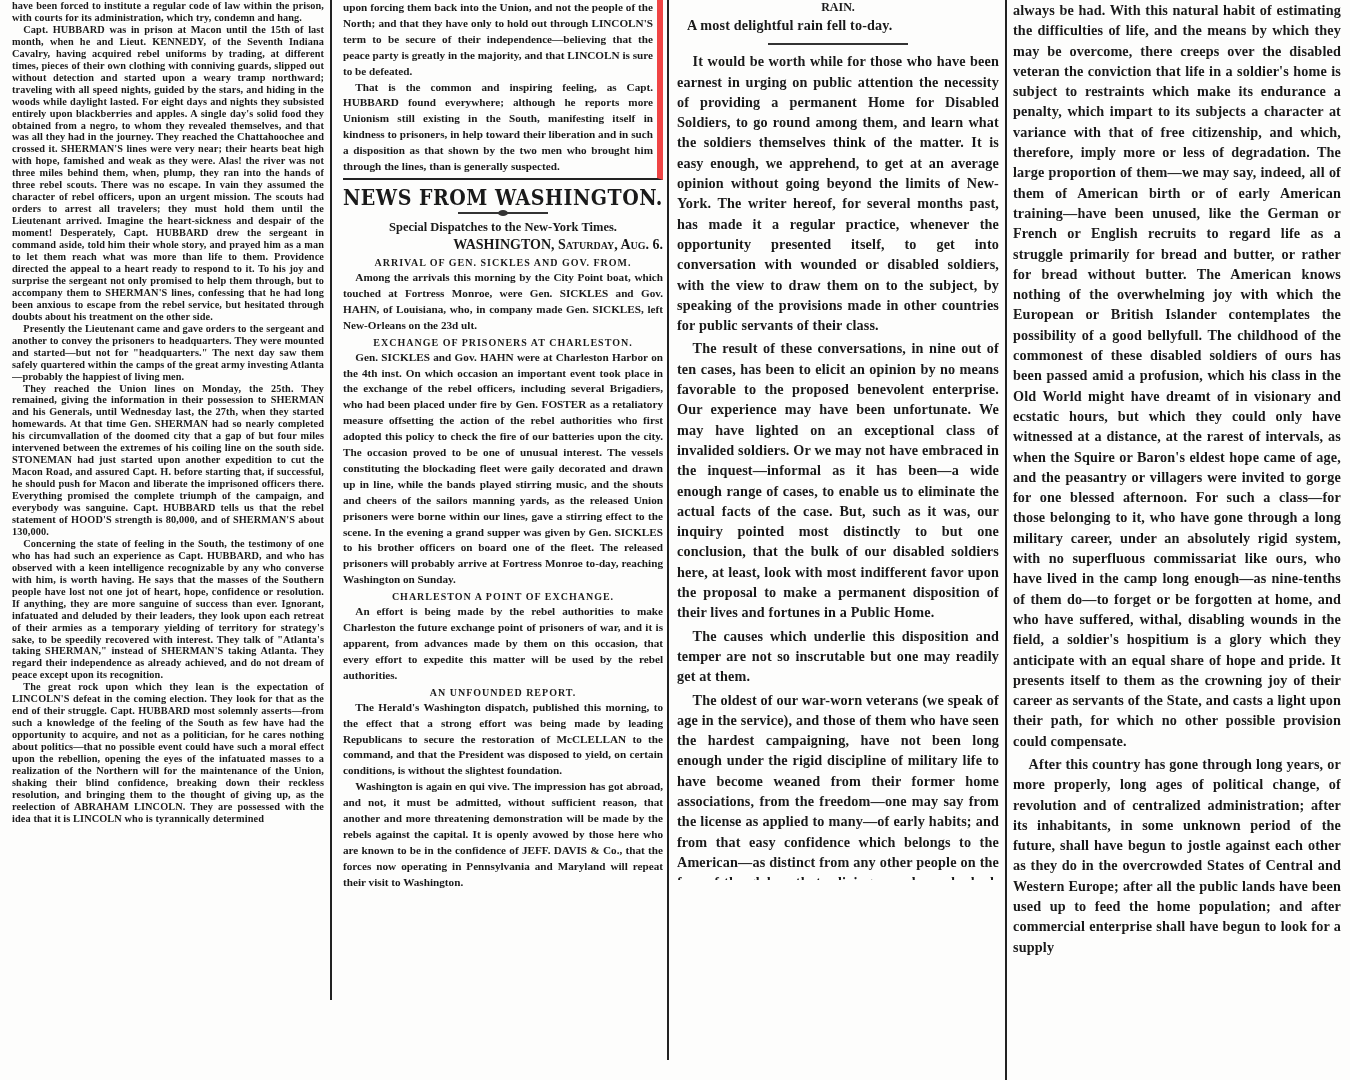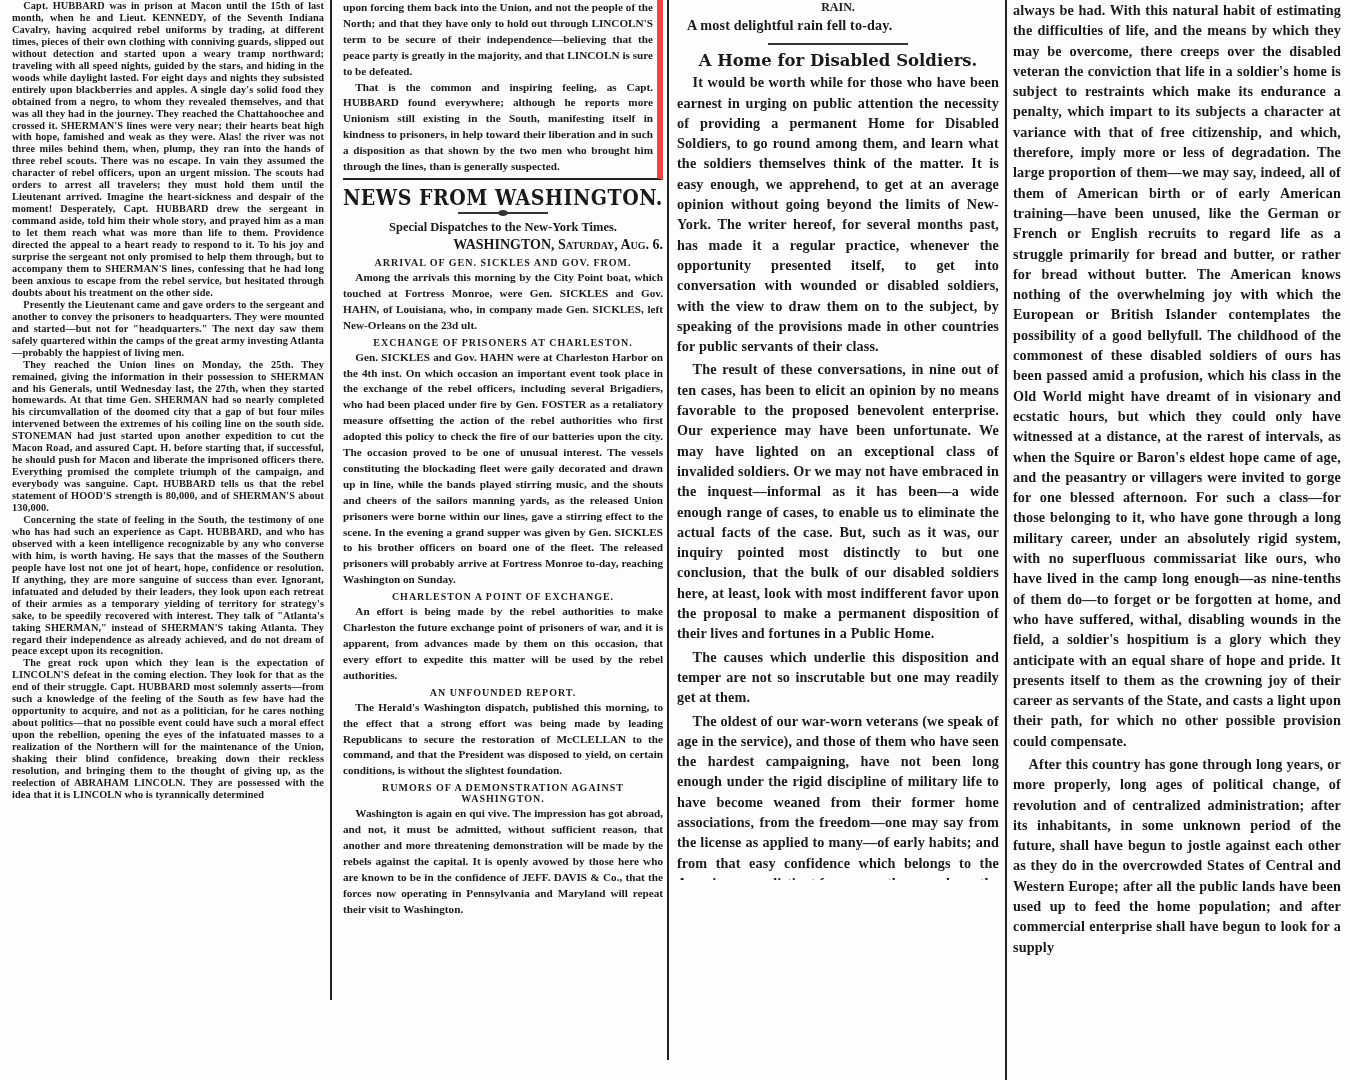--- a/index.html
+++ b/index.html
@@ -36,20 +36,21 @@
 </head>
 <body>
 
 <div class="page">
 
   <div class="rule r1"></div>
   <div class="rule r2"></div>
   <div class="rule r3"></div>
 
   <div class="col col1 c1">
+    <p class="p-first">have been forced to institute a regular code of law within the prison, with courts for its administration, which try, condemn and hang.</p>
     <p>Capt. HUBBARD was in prison at Macon until the 15th of last month, when he and Lieut. KENNEDY, of the Seventh Indiana Cavalry, having acquired rebel uniforms by trading, at different times, pieces of their own clothing with conniving guards, slipped out without detection and started upon a weary tramp northward; traveling with all speed nights, guided by the stars, and hiding in the woods while daylight lasted. For eight days and nights they subsisted entirely upon blackberries and apples. A single day's solid food they obtained from a negro, to whom they revealed themselves, and that was all they had in the journey. They reached the Chattahoochee and crossed it. SHERMAN'S lines were very near; their hearts beat high with hope, famished and weak as they were. Alas! the river was not three miles behind them, when, plump, they ran into the hands of three rebel scouts. There was no escape. In vain they assumed the character of rebel officers, upon an urgent mission. The scouts had orders to arrest all travelers; they must hold them until the Lieutenant arrived. Imagine the heart-sickness and despair of the moment! Desperately, Capt. HUBBARD drew the sergeant in command aside, told him their whole story, and prayed him as a man to let them reach what was more than life to them. Providence directed the appeal to a heart ready to respond to it. To his joy and surprise the sergeant not only promised to help them through, but to accompany them to SHERMAN'S lines, confessing that he had long been anxious to escape from the rebel service, but hesitated through doubts about his treatment on the other side.</p>
     <p>Presently the Lieutenant came and gave orders to the sergeant and another to convey the prisoners to headquarters. They were mounted and started—but not for "headquarters." The next day saw them safely quartered within the camps of the great army investing Atlanta—probably the happiest of living men.</p>
     <p>They reached the Union lines on Monday, the 25th. They remained, giving the information in their possession to SHERMAN and his Generals, until Wednesday last, the 27th, when they started homewards. At that time Gen. SHERMAN had so nearly completed his circumvallation of the doomed city that a gap of but four miles intervened between the extremes of his coiling line on the south side. STONEMAN had just started upon another expedition to cut the Macon Road, and assured Capt. H. before starting that, if successful, he should push for Macon and liberate the imprisoned officers there. Everything promised the complete triumph of the campaign, and everybody was sanguine. Capt. HUBBARD tells us that the rebel statement of HOOD'S strength is 80,000, and of SHERMAN'S about 130,000.</p>
     <p>Concerning the state of feeling in the South, the testimony of one who has had such an experience as Capt. HUBBARD, and who has observed with a keen intelligence recognizable by any who converse with him, is worth having. He says that the masses of the Southern people have lost not one jot of heart, hope, confidence or resolution. If anything, they are more sanguine of success than ever. Ignorant, infatuated and deluded by their leaders, they look upon each retreat of their armies as a temporary yielding of territory for strategy's sake, to be speedily recovered with interest. They talk of "Atlanta's taking SHERMAN," instead of SHERMAN'S taking Atlanta. They regard their independence as already achieved, and do not dream of peace except upon its recognition.</p>
     <p>The great rock upon which they lean is the expectation of LINCOLN'S defeat in the coming election. They look for that as the end of their struggle. Capt. HUBBARD most solemnly asserts—from such a knowledge of the feeling of the South as few have had the opportunity to acquire, and not as a politician, for he cares nothing about politics—that no possible event could have such a moral effect upon the rebellion, opening the eyes of the infatuated masses to a realization of the Northern will for the maintenance of the Union, shaking their blind confidence, breaking down their reckless resolution, and bringing them to the thought of giving up, as the reelection of ABRAHAM LINCOLN. They are possessed with the idea that it is LINCOLN who is tyrannically determined</p>
   </div>
 
   <div class="col col2 c2">
     <div class="box-end">
       <p class="p-first">upon forcing them back into the Union, and not the people of the North; and that they have only to hold out through LINCOLN'S term to be secure of their independence—believing that the peace party is greatly in the majority, and that LINCOLN is sure to be defeated.</p>
@@ -65,29 +66,27 @@
 
     <div class="section-head">EXCHANGE OF PRISONERS AT CHARLESTON.</div>
     <p>Gen. SICKLES and Gov. HAHN were at Charleston Harbor on the 4th inst. On which occasion an important event took place in the exchange of the rebel officers, including several Brigadiers, who had been placed under fire by Gen. FOSTER as a retaliatory measure offsetting the action of the rebel authorities who first adopted this policy to check the fire of our batteries upon the city. The occasion proved to be one of unusual interest. The vessels constituting the blockading fleet were gaily decorated and drawn up in line, while the bands played stirring music, and the shouts and cheers of the sailors manning yards, as the released Union prisoners were borne within our lines, gave a stirring effect to the scene. In the evening a grand supper was given by Gen. SICKLES to his brother officers on board one of the fleet. The released prisoners will probably arrive at Fortress Monroe to-day, reaching Washington on Sunday.</p>
 
     <div class="section-head">CHARLESTON A POINT OF EXCHANGE.</div>
     <p>An effort is being made by the rebel authorities to make Charleston the future exchange point of prisoners of war, and it is apparent, from advances made by them on this occasion, that every effort to expedite this matter will be used by the rebel authorities.</p>
 
     <div class="section-head">AN UNFOUNDED REPORT.</div>
     <p>The Herald's Washington dispatch, published this morning, to the effect that a strong effort was being made by leading Republicans to secure the restoration of McCLELLAN to the command, and that the President was disposed to yield, on certain conditions, is without the slightest foundation.</p>
 
-    <div class="section-head">RUMORS OF A DEMONSTRATION AGAINST WASHINGTON.</div>
     <p>Washington is again en qui vive. The impression has got abroad, and not, it must be admitted, without sufficient reason, that another and more threatening demonstration will be made by the rebels against the capital. It is openly avowed by those here who are known to be in the confidence of JEFF. DAVIS &amp; Co., that the forces now operating in Pennsylvania and Maryland will repeat their visit to Washington.</p>
   </div>
 
   <div class="col col3 c3">
     <div class="rain-head">RAIN.</div>
     <p class="rain-text">A most delightful rain fell to-day.</p>
     <div class="rain-rule"></div>
-    <div class="article-title">A Home for Disabled Soldiers.</div>
     <p>It would be worth while for those who have been earnest in urging on public attention the necessity of providing a permanent Home for Disabled Soldiers, to go round among them, and learn what the soldiers themselves think of the matter. It is easy enough, we apprehend, to get at an average opinion without going beyond the limits of New-York. The writer hereof, for several months past, has made it a regular practice, whenever the opportunity presented itself, to get into conversation with wounded or disabled soldiers, with the view to draw them on to the subject, by speaking of the provisions made in other countries for public servants of their class.</p>
     <div class="gap"></div>
     <p>The result of these conversations, in nine out of ten cases, has been to elicit an opinion by no means favorable to the proposed benevolent enterprise. Our experience may have been unfortunate. We may have lighted on an exceptional class of invalided soldiers. Or we may not have embraced in the inquest—informal as it has been—a wide enough range of cases, to enable us to eliminate the actual facts of the case. But, such as it was, our inquiry pointed most distinctly to but one conclusion, that the bulk of our disabled soldiers here, at least, look with most indifferent favor upon the proposal to make a permanent disposition of their lives and fortunes in a Public Home.</p>
     <div class="gap"></div>
     <p>The causes which underlie this disposition and temper are not so inscrutable but one may readily get at them.</p>
     <div class="gap"></div>
     <p>The oldest of our war-worn veterans (we speak of age in the service), and those of them who have seen the hardest campaigning, have not been long enough under the rigid discipline of military life to have become weaned from their former home associations, from the freedom—one may say from the license as applied to many—of early habits; and from that easy confidence which belongs to the American—as distinct from any other people on the face of the globe—that a living can always be had; that no one starves here from hunger; that in some way the means of getting along will</p>
   </div>
 
   <div class="col col4 c4">

